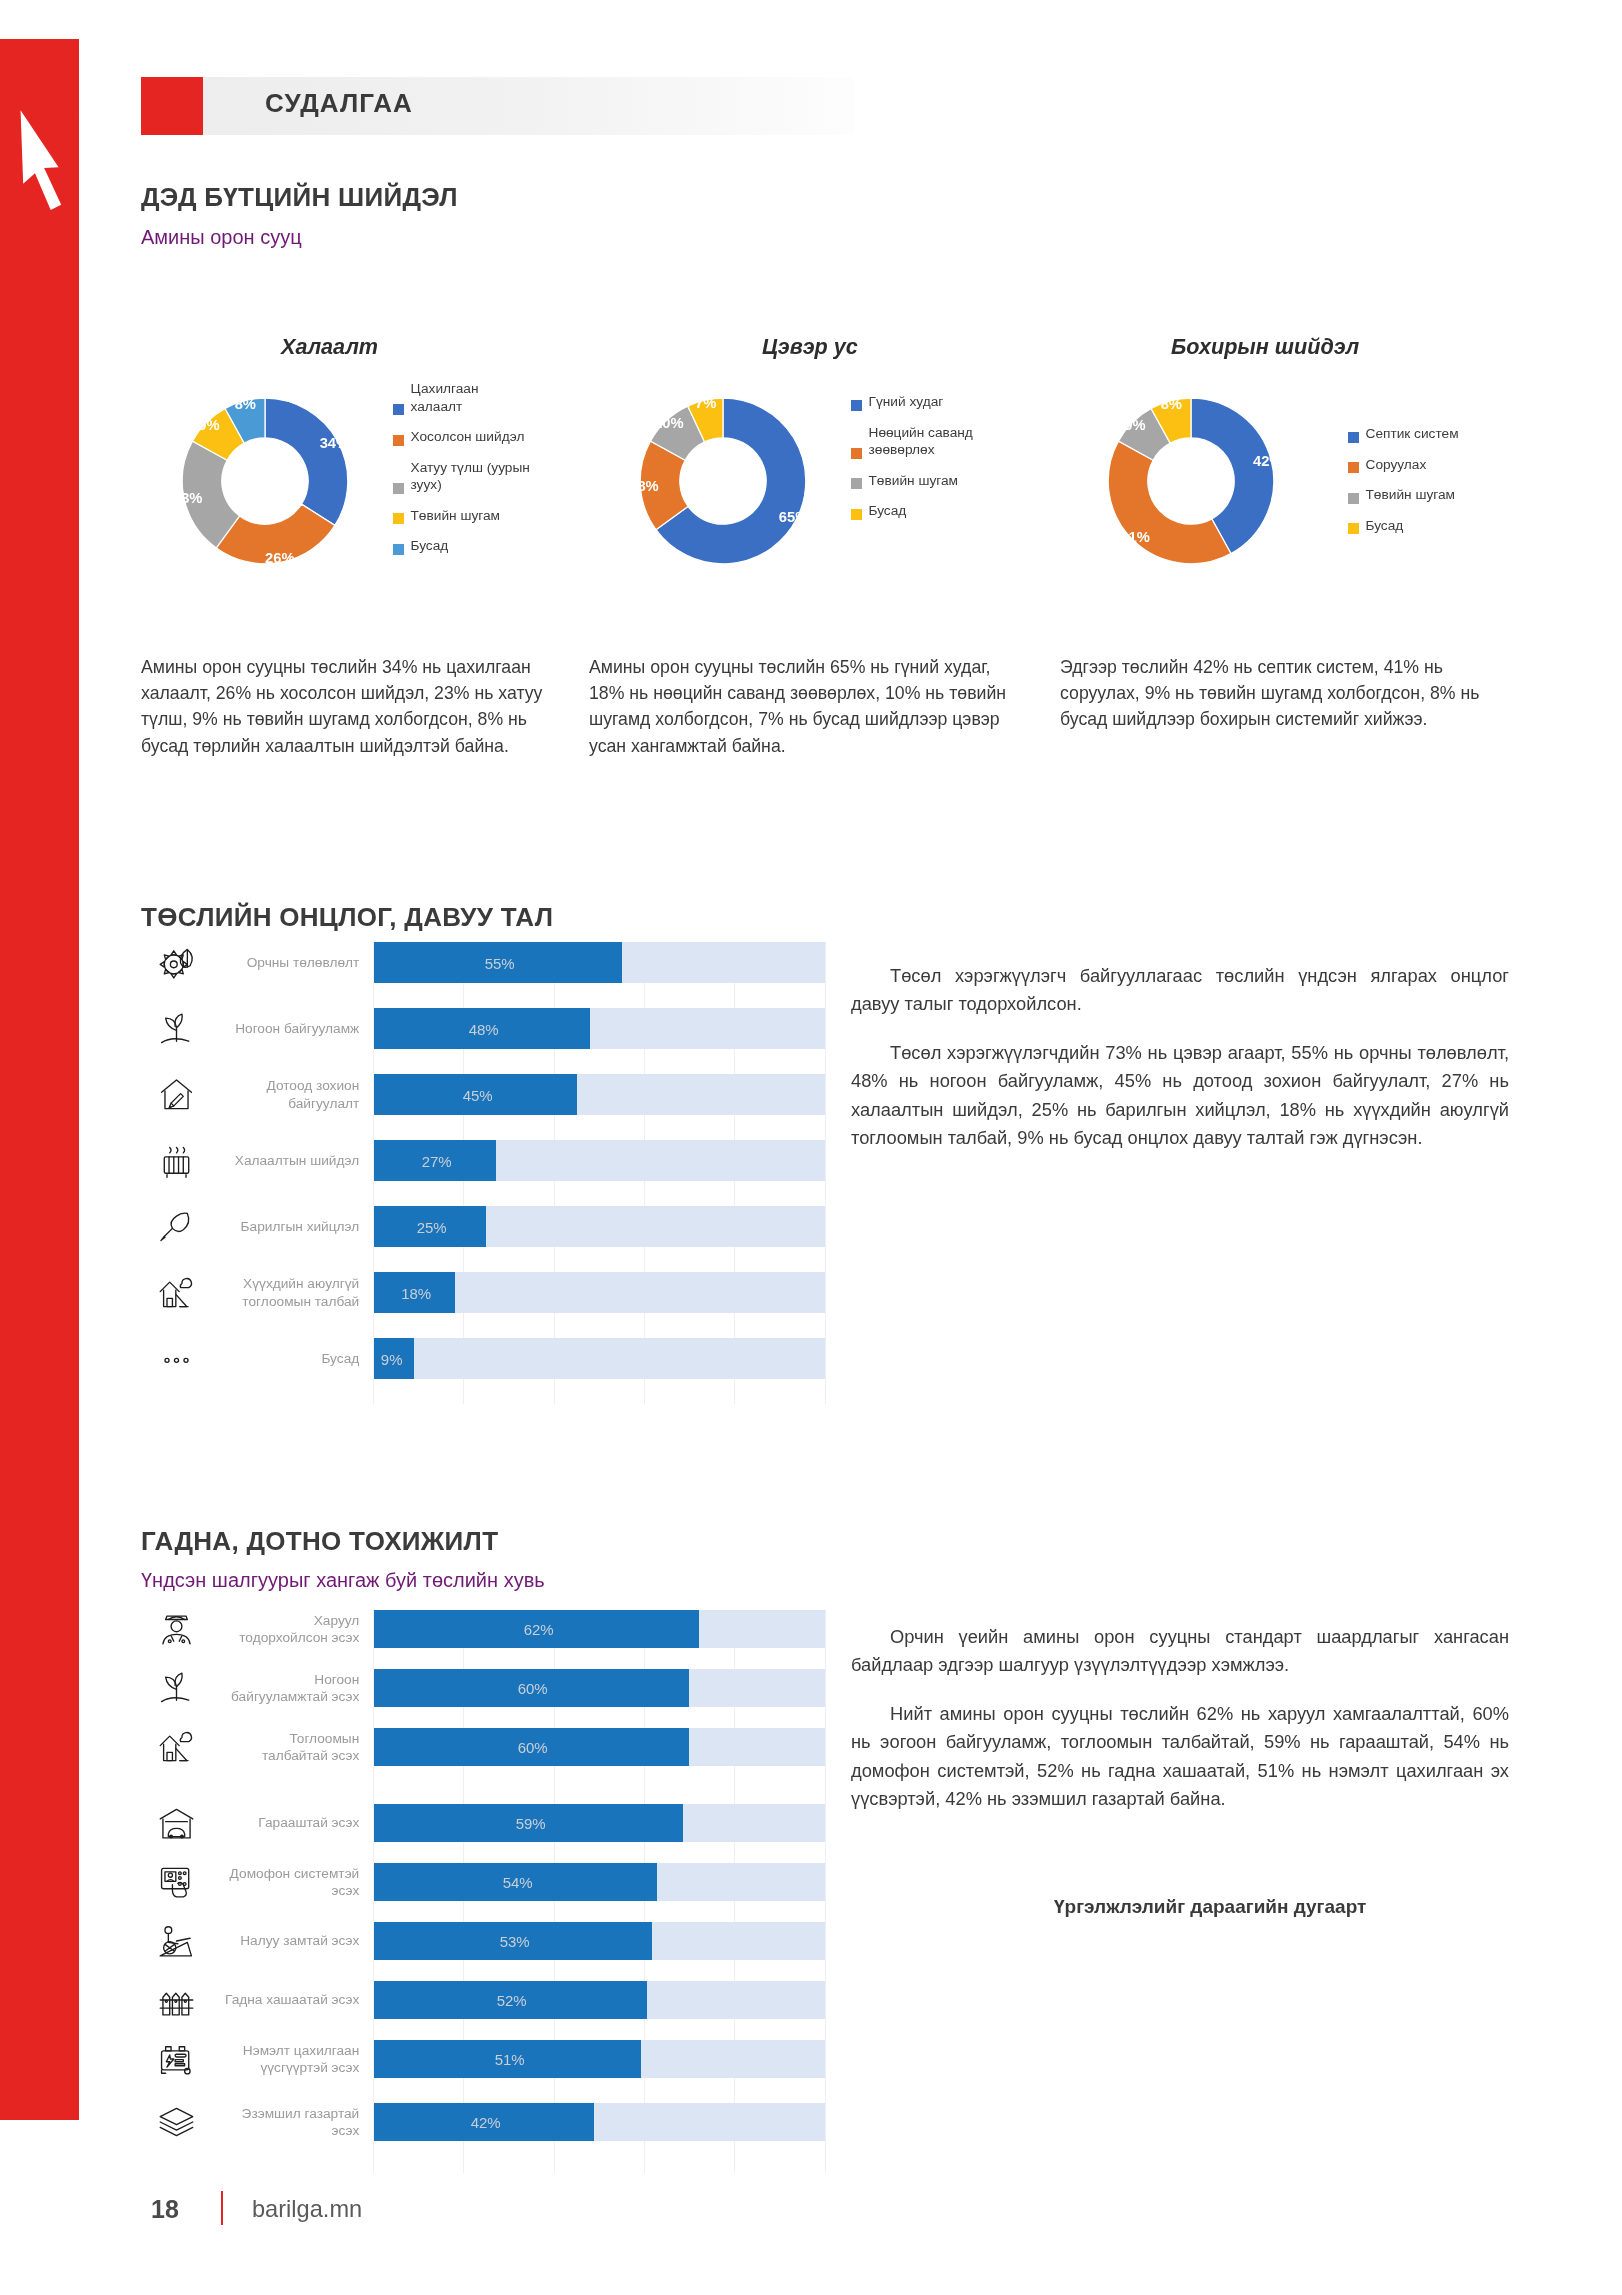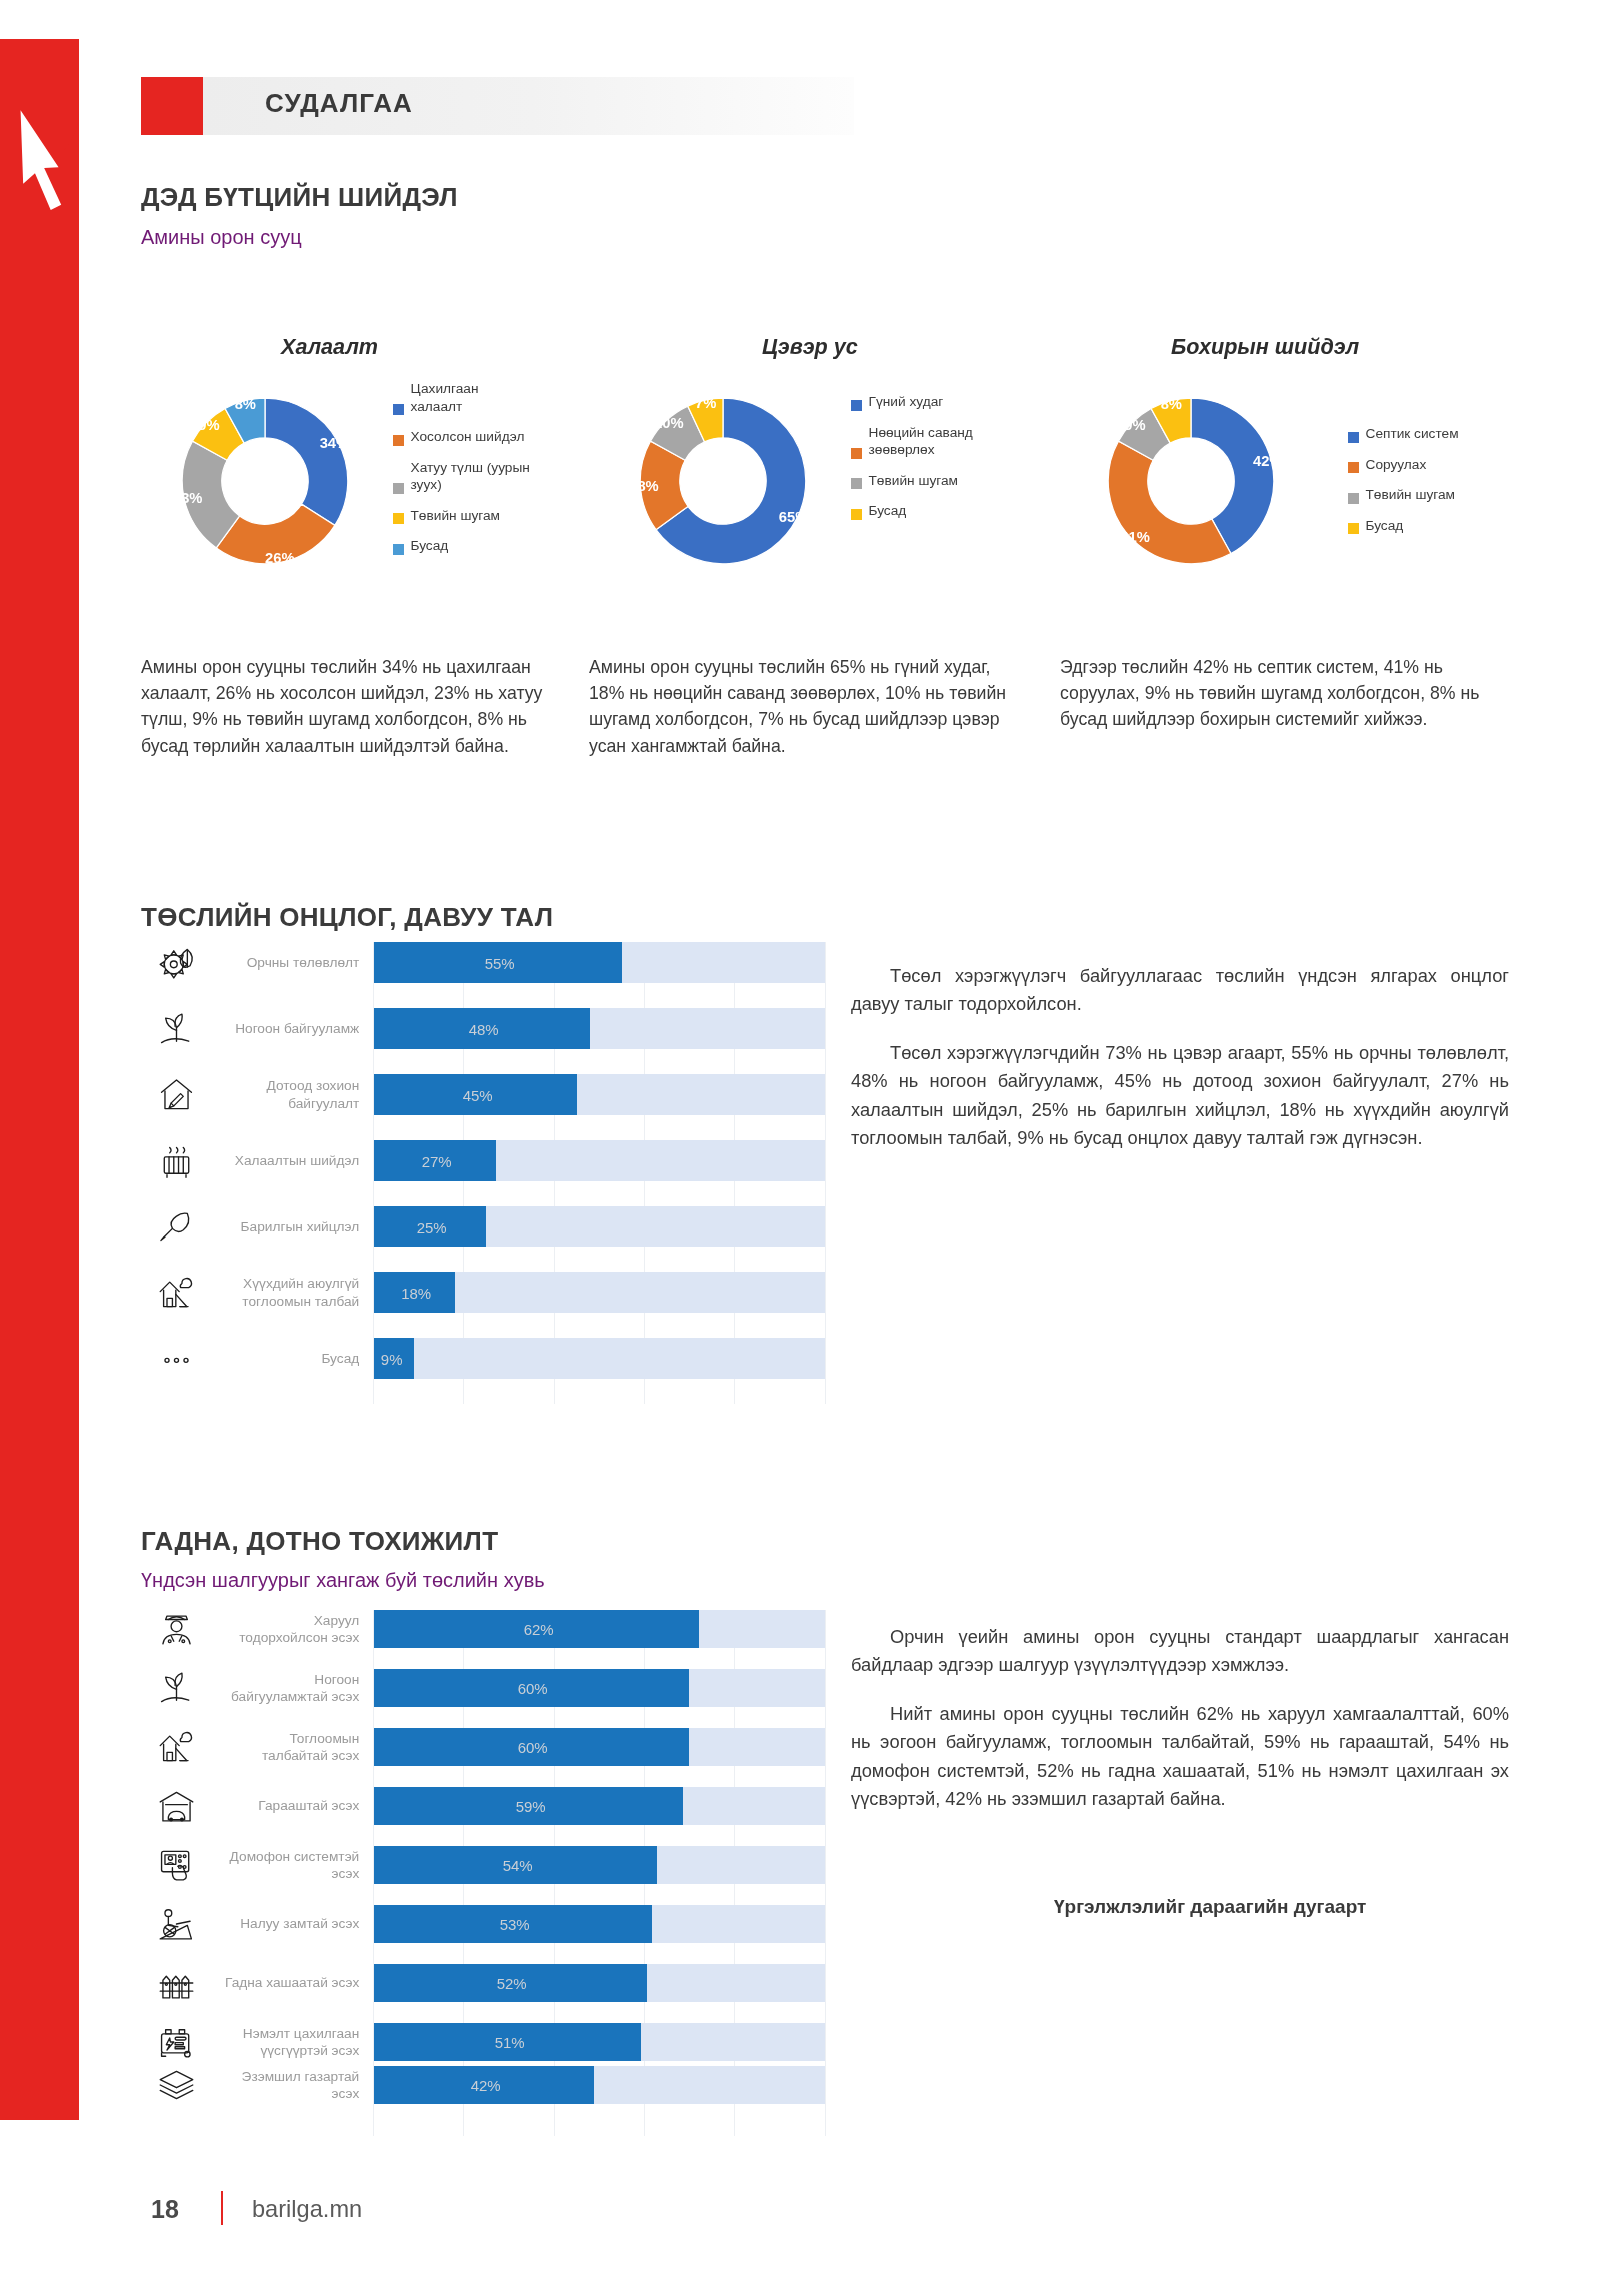--- a/index.html
+++ b/index.html
@@ -327,21 +327,21 @@
           <path d="M28 26 q10 -8 8 -20 q-12 4 -10 18"></path>
           <path d="M6 48 q16 -10 40 -2"></path>
         </svg>
       </div>
       <div class="label-cell">Ногоон байгууламжтай эсэх</div>
       <div class="track" style="width: 452px;">
         <div class="fill" style="width: 69.7674%;"></div>
         <div class="bar-val" style="left: 144px;">60%</div>
       </div>
     </div>
-    <div class="row" style="height: 38px; margin-bottom: 21px;">
+    <div class="row" style="height: 38px; margin-bottom: 38px;">
       <div class="icon-cell">
         <svg width="41" height="38" viewBox="0 0 56 56" fill="none" stroke="#1d1d1d" stroke-width="2" stroke-linecap="round" stroke-linejoin="round">
           <path d="M4 26 L18 12 L32 26"></path>
           <path d="M9 24 v24 h18 v-24"></path>
           <path d="M14 36 h8 v12 h-8 Z"></path>
           <path d="M27 30 l16 18 h-10"></path>
           <path d="M33 48 h12"></path>
           <path d="M36 14 a7 7 0 1 1 10 6 h-12 a5 5 0 0 1 2 -6 Z"></path>
         </svg>
       </div>
@@ -417,21 +417,21 @@
           <circle cx="27" cy="30" r="1.5"></circle>
           <circle cx="41" cy="30" r="1.5"></circle>
         </svg>
       </div>
       <div class="label-cell">Гадна хашаатай эсэх</div>
       <div class="track" style="width: 452px;">
         <div class="fill" style="width: 60.4651%;"></div>
         <div class="bar-val" style="left: 123px;">52%</div>
       </div>
     </div>
-    <div class="row" style="height: 38px; margin-bottom: 5px;">
+    <div class="row" style="height: 38px; margin-bottom: 25px;">
       <div class="icon-cell">
         <svg width="41" height="38" viewBox="0 0 56 56" fill="none" stroke="#1d1d1d" stroke-width="2" stroke-linecap="round" stroke-linejoin="round">
           <rect x="6" y="16" width="40" height="28" rx="3"></rect>
           <path d="M12 10 h8 v6 h-8 Z M32 10 h8 v6 h-8 Z"></path>
           <path d="M18 22 l-5 10 h5 l-4 8 l10 -12 h-5 Z"></path>
           <rect x="26" y="21" width="16" height="4" rx="2"></rect>
           <rect x="26" y="29" width="12" height="3"></rect>
           <rect x="26" y="35" width="14" height="3"></rect>
           <circle cx="44" cy="46" r="4"></circle>
           <path d="M6 44 v5 h6"></path>

